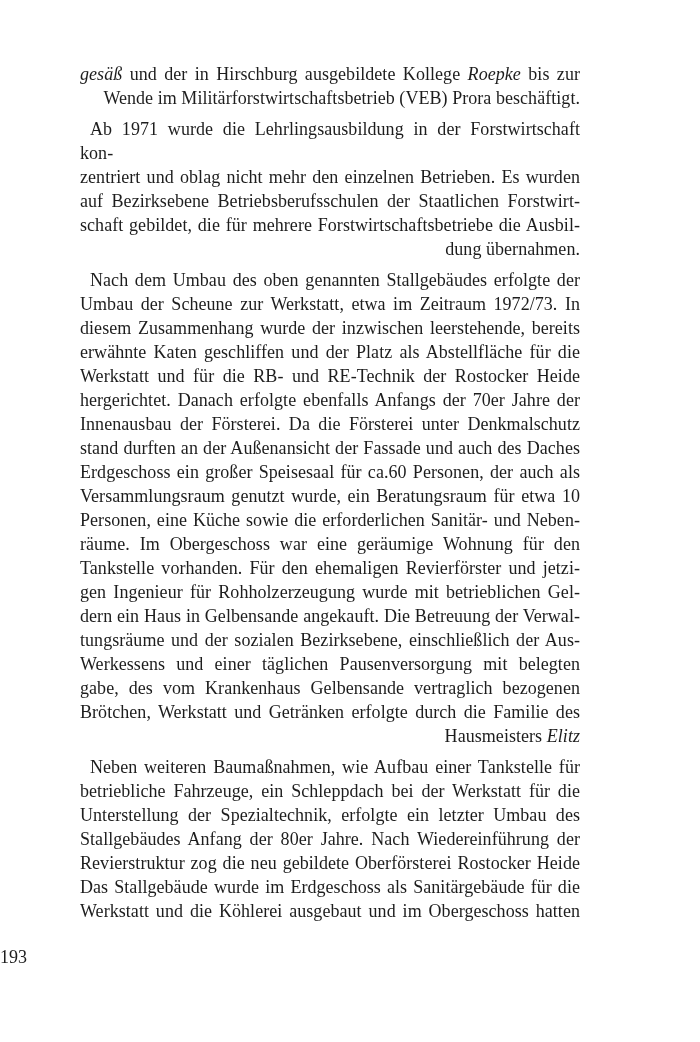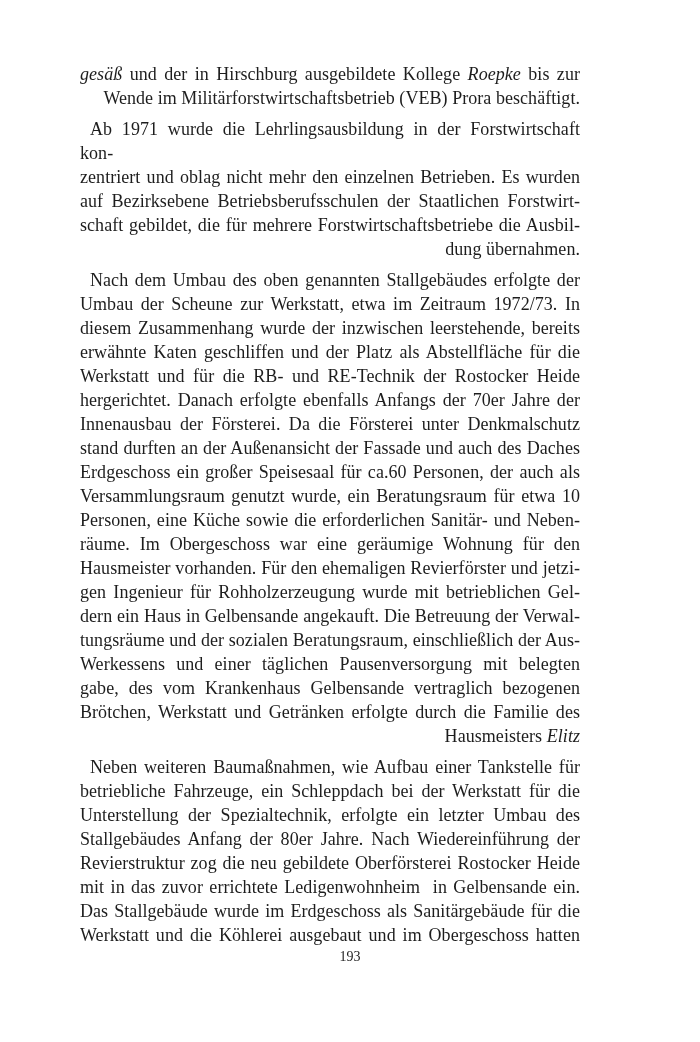--- a/index.html
+++ b/index.html
@@ -30,22 +30,22 @@
     text-align-last: justify;
     text-justify: inter-word;
   }
   .it { font-style: italic; margin-top: 31px; }
   .rm { font-style: normal; }
   .page-number {
     position: absolute;
     left: 0;
     top: 945px;
     width: 700px;
-    text-align: center;
-    font-size: 14px;
+    text-align: left;
+    font-size: 18px;
     line-height: 24px;
     color: #1d1d1d;
   }
 </style>
 </head>
 <body>
 
 <div class="page-text">
     <div class="para">
       <div class="line just"><span class="it">gesäß</span><span class="rm"> und der in Hirschburg ausgebildete Kollege </span><span class="it">Roepke</span><span class="rm"> bis zur</span></div>
@@ -64,34 +64,33 @@
       <div class="line just"><span class="rm">diesem Zusammenhang wurde der inzwischen leerstehende, bereits</span></div>
       <div class="line just"><span class="rm">erwähnte Katen geschliffen und der Platz als Abstellfläche für die</span></div>
       <div class="line just"><span class="rm">Werkstatt und für die RB- und RE-Technik der Rostocker Heide</span></div>
       <div class="line just"><span class="rm">hergerichtet. Danach erfolgte ebenfalls Anfangs der 70er Jahre der</span></div>
       <div class="line just"><span class="rm">Innenausbau der Försterei. Da die Försterei unter Denkmalschutz</span></div>
       <div class="line just"><span class="rm">stand durften an der Außenansicht der Fassade und auch des Daches</span></div>
       <div class="line just"><span class="rm">Erdgeschoss ein großer Speisesaal für ca.60 Personen, der auch als</span></div>
       <div class="line just"><span class="rm">Versammlungsraum genutzt wurde, ein Beratungsraum für etwa 10</span></div>
       <div class="line just"><span class="rm">Personen, eine Küche sowie die erforderlichen Sanitär- und Neben-</span></div>
       <div class="line just"><span class="rm">räume. Im Obergeschoss war eine geräumige Wohnung für den</span></div>
-      <div class="line just"><span class="rm">Hausmeister vorhanden. Für den ehemaligen Revierförster und jetzi-</span></div>
+      <div class="line just"><span class="rm">Tankstelle vorhanden. Für den ehemaligen Revierförster und jetzi-</span></div>
       <div class="line just"><span class="rm">gen Ingenieur für Rohholzerzeugung wurde mit betrieblichen Gel-</span></div>
       <div class="line just"><span class="rm">dern ein Haus in Gelbensande angekauft. Die Betreuung der Verwal-</span></div>
-      <div class="line just"><span class="rm">tungsräume und der sozialen Beratungsraum, einschließlich der Aus-</span></div>
+      <div class="line just"><span class="rm">tungsräume und der sozialen Bezirksebene, einschließlich der Aus-</span></div>
       <div class="line just"><span class="rm">Werkessens und einer täglichen Pausenversorgung mit belegten</span></div>
       <div class="line just"><span class="rm">gabe, des vom Krankenhaus Gelbensande vertraglich bezogenen</span></div>
       <div class="line just"><span class="rm">Brötchen, Werkstatt und Getränken erfolgte durch die Familie des</span></div>
       <div class="line"><span class="rm">Hausmeisters </span><span class="it">Elitz</span></div>
     </div>
     <div class="para indent">
       <div class="line just"><span class="rm">Neben weiteren Baumaßnahmen, wie Aufbau einer Tankstelle für</span></div>
       <div class="line just"><span class="rm">betriebliche Fahrzeuge, ein Schleppdach bei der Werkstatt für die</span></div>
       <div class="line just"><span class="rm">Unterstellung der Spezialtechnik, erfolgte ein letzter Umbau des</span></div>
       <div class="line just"><span class="rm">Stallgebäudes Anfang der 80er Jahre. Nach Wiedereinführung der</span></div>
       <div class="line just"><span class="rm">Revierstruktur zog die neu gebildete Oberförsterei Rostocker Heide</span></div>
-      <div class="line just"><span class="rm">mit in das zuvor errichtete Ledigenwohnheim&nbsp; in Gelbensande ein.</span></div>
       <div class="line just"><span class="rm">Das Stallgebäude wurde im Erdgeschoss als Sanitärgebäude für die</span></div>
       <div class="line just"><span class="rm">Werkstatt und die Köhlerei ausgebaut und im Obergeschoss hatten</span></div>
     </div>
   </div>
 
 <div class="page-number">193</div>
 
 </body></html>

